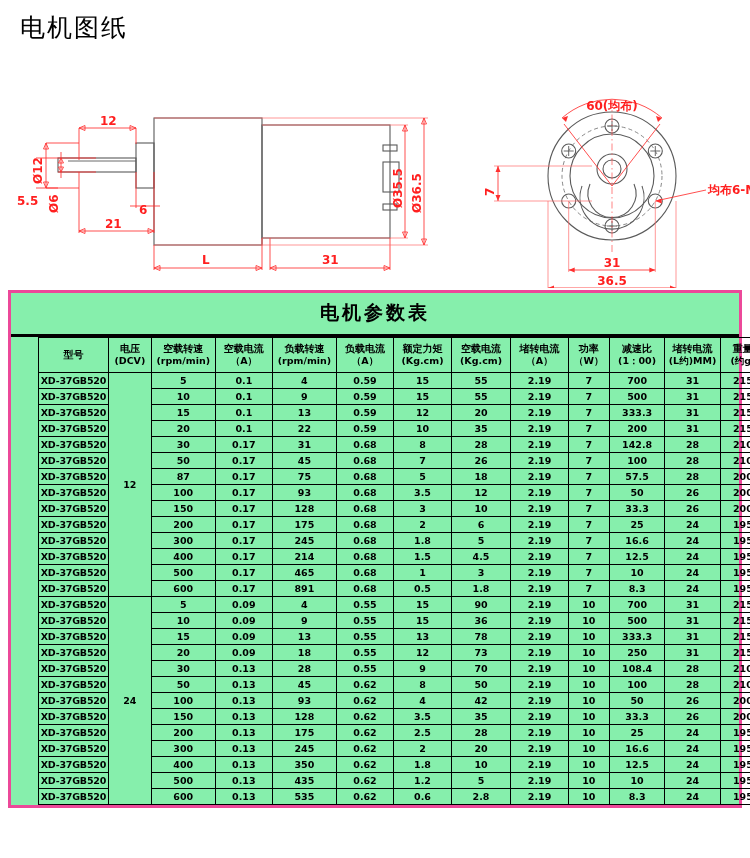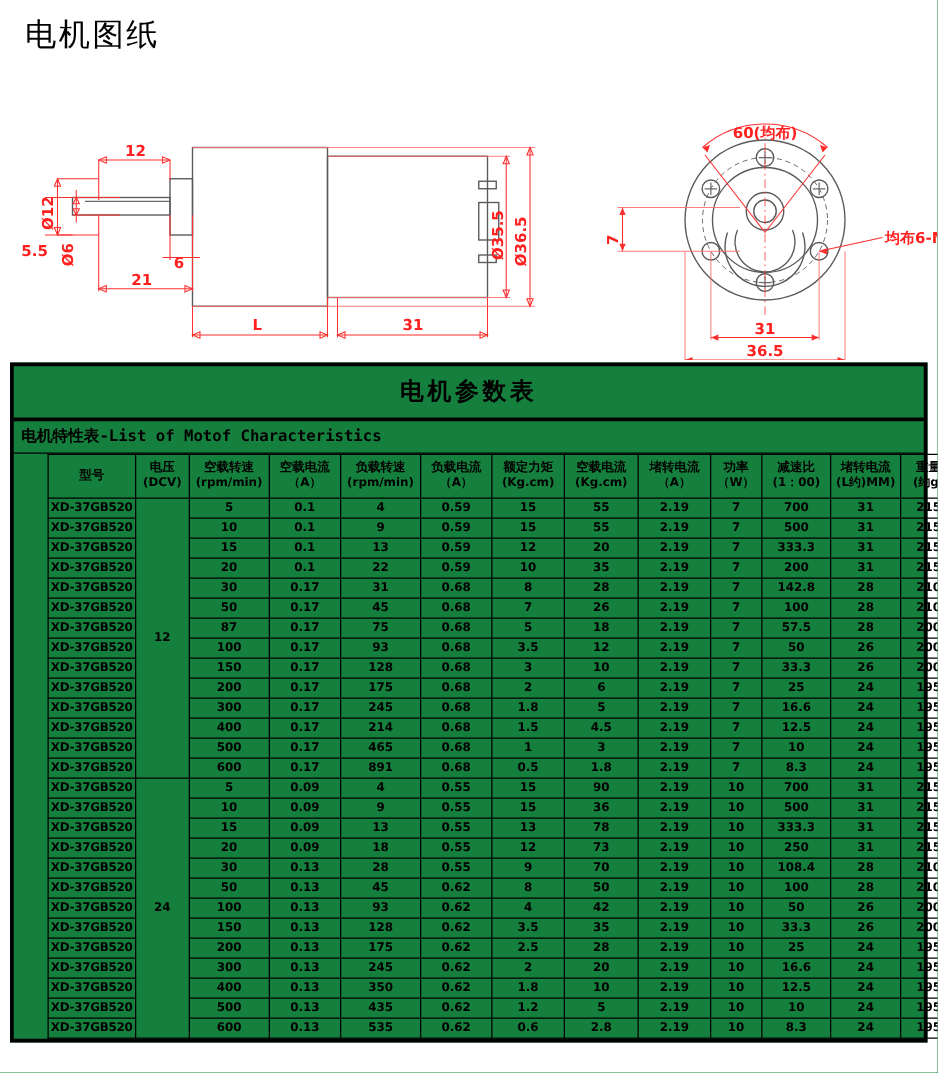--- a/index.html
+++ b/index.html
@@ -27,21 +27,21 @@
   .dim{fill:none;stroke:#ff2f2f;stroke-width:0.85;}
   .dimthin{fill:none;stroke:#ff6b6b;stroke-width:0.7;}
   .cl{fill:none;stroke:#ff2f2f;stroke-width:0.6;stroke-dasharray:7 3 1.5 3;}
   .dash{fill:none;stroke:#6a6a6a;stroke-width:0.8;stroke-dasharray:4 3;}
   text.dtb{fill:#ff1f1f;font-family:"DejaVu Sans","Liberation Sans",sans-serif;
           font-size:12px;font-weight:bold;}
 
   
   .table-block{
     position:absolute;left:8px;top:290px;width:734px;
-    border:3px solid #000000;background:#15803d;box-sizing:border-box;
+    border:3px solid #ec4899;background:#86efac;box-sizing:border-box;
   }
   .big-title{
     text-align:center;font-size:19px;font-weight:bold;
     padding:7px 0 8px 0;letter-spacing:3px;
     border-bottom:3px solid #000;
     font-family:"DejaVu Sans","Liberation Sans",sans-serif;
   }
   .sub-caption{
     font-size:12.5px;font-weight:bold;padding:4px 0 4px 6px;
     border-bottom:1.5px solid #000;
@@ -243,21 +243,20 @@
       <line class="dim" x1="-64" y1="112" x2="64" y2="112"></line>
       <polygon fill="#ff2f2f" points="-64,112 -58,109.5 -58,114.5"></polygon>
       <polygon fill="#ff2f2f" points="64,112 58,109.5 58,114.5"></polygon>
       <text class="dtb" x="0" y="109" text-anchor="middle">36.5</text>
     </g>
   </svg>
 </div>
 
 <div class="table-block">
   <div class="big-title">电机参数表</div>
-  <div class="sub-caption">电机特性表-List of Motof Characteristics</div>
 
   <table class="spec">
     <colgroup>
       <col class="c-model">
         <col class="c-volt">
         <col class="c-nlspd">
         <col class="c-nlcur">
       <col class="c-ldspd">
         <col class="c-ldcur">
         <col class="c-rtrq">

